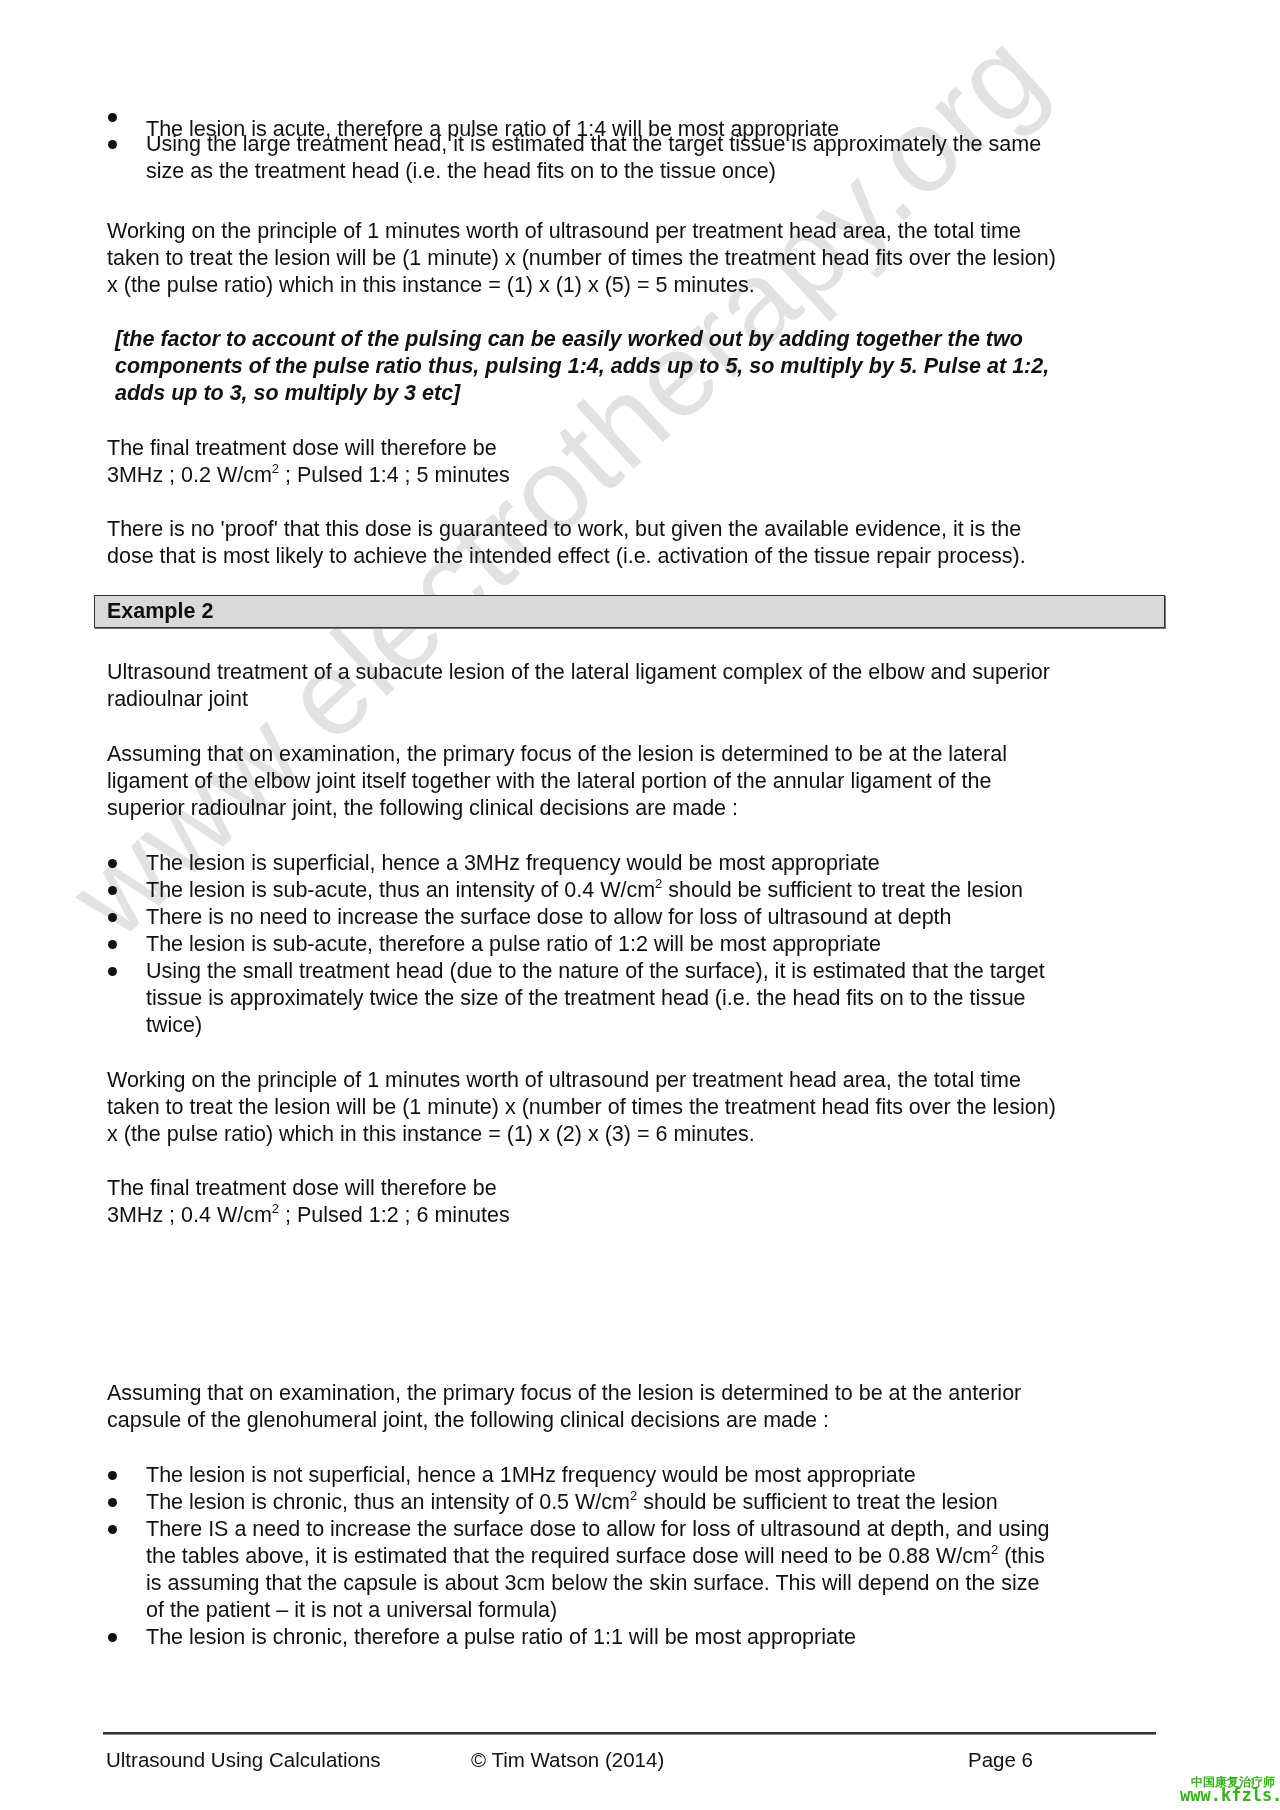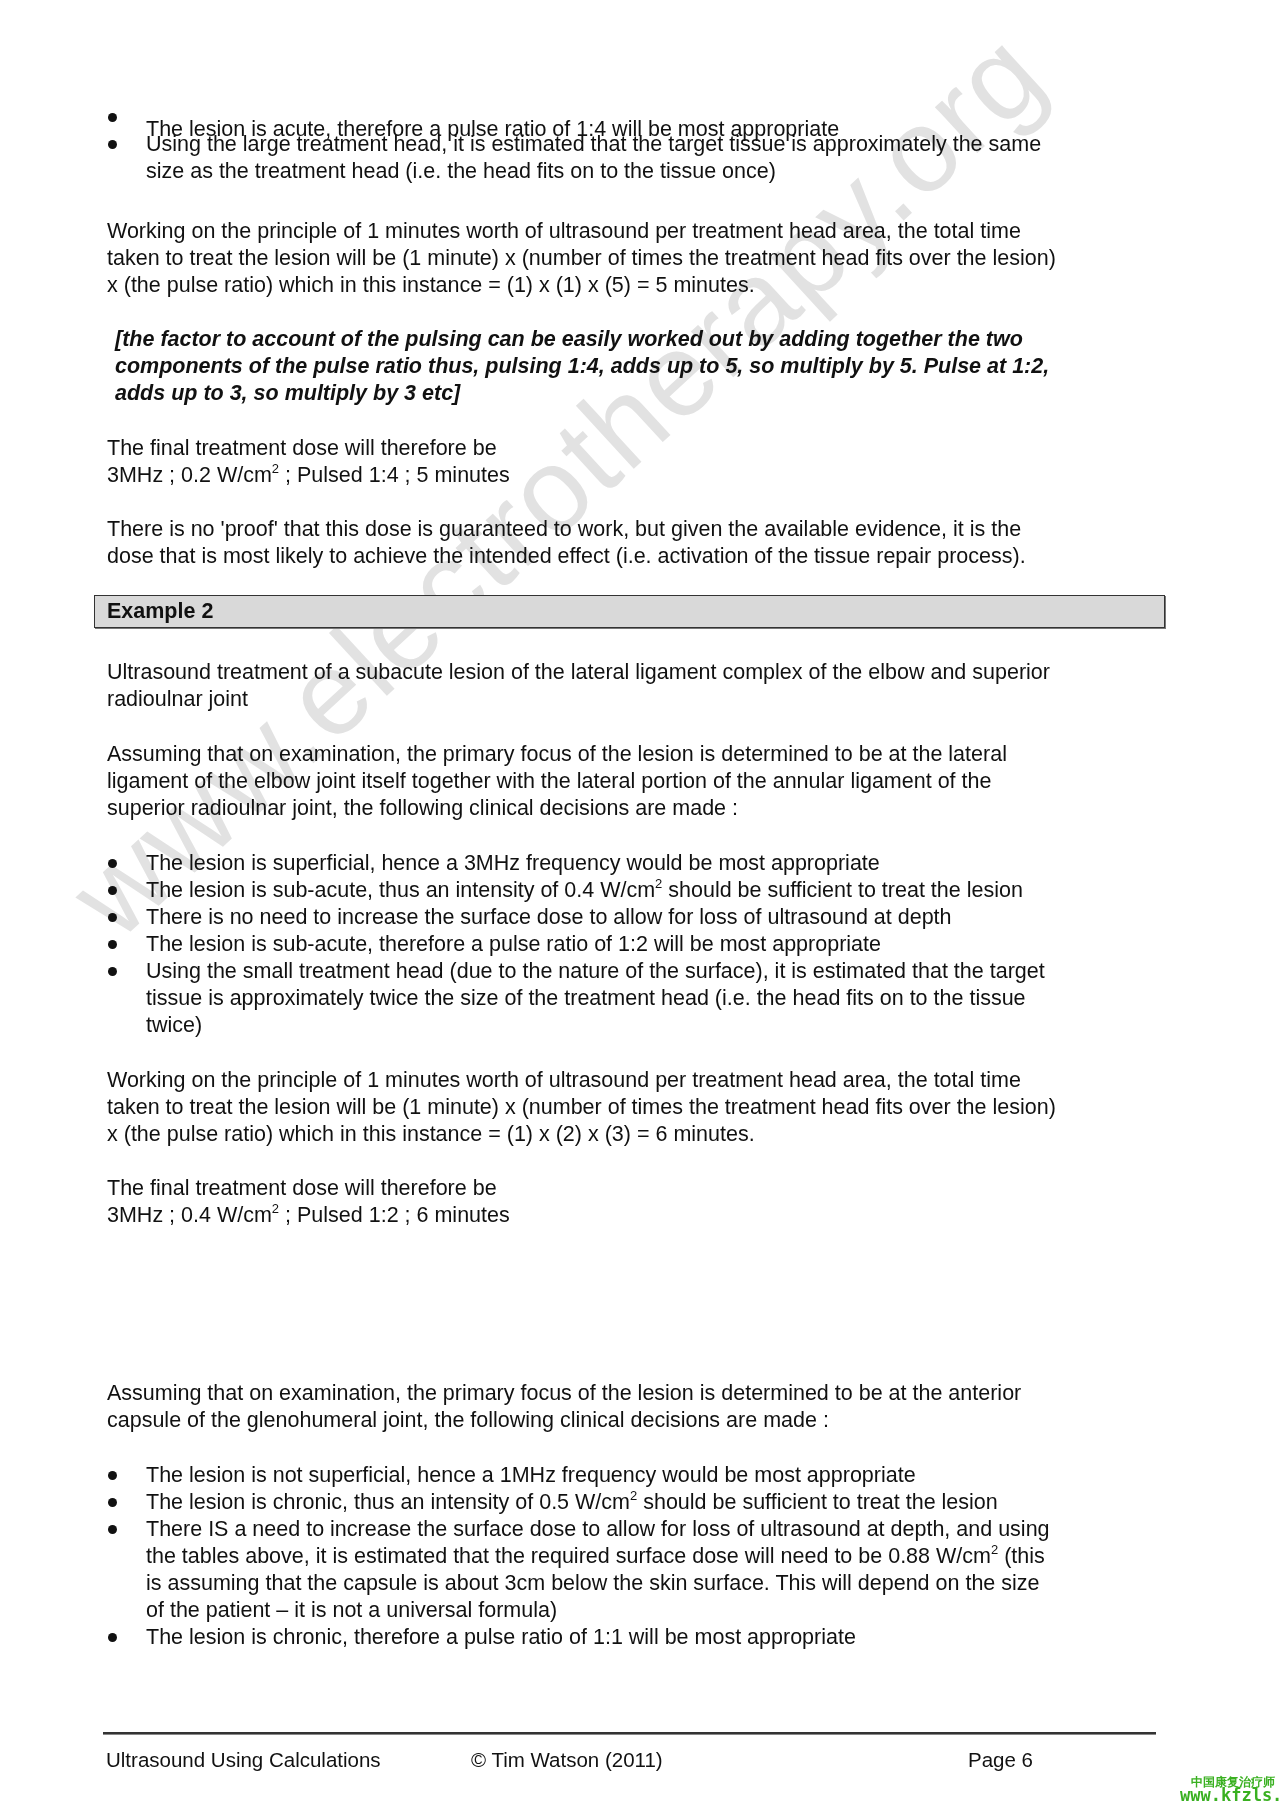--- a/index.html
+++ b/index.html
@@ -127,21 +127,21 @@
       <div class="line btext" style="top:1516px">There IS a need to increase the surface dose to allow for loss of ultrasound at depth, and using</div>
       <div class="line btext" style="top:1543px"><span>the tables above, it is estimated that the required surface dose will need to be 0.88 W/cm</span><sup>2</sup><span> (this</span></div>
       <div class="line btext" style="top:1570px">is assuming that the capsule is about 3cm below the skin surface. This will depend on the size</div>
       <div class="line btext" style="top:1597px">of the patient – it is not a universal formula)</div>
       <span class="bullet" style="top:1633px"></span>
       <div class="line btext" style="top:1624px">The lesion is chronic, therefore a pulse ratio of 1:1 will be most appropriate</div>
     </div>
 
     <div class="footer-rule"></div>
     <div class="footer" style="left:106px">Ultrasound Using Calculations</div>
-    <div class="footer" style="left:471px">© Tim Watson (2011)</div>
+    <div class="footer" style="left:471px">© Tim Watson (2014)</div>
     <div class="footer" style="left:968px">Page 6</div>
 
     <div class="stamp">
       <div class="cn">中国康复治疗师</div>
       <div class="url">www.kfzls.com</div>
     </div>
   </div>
 </div>
 
 </body></html>

